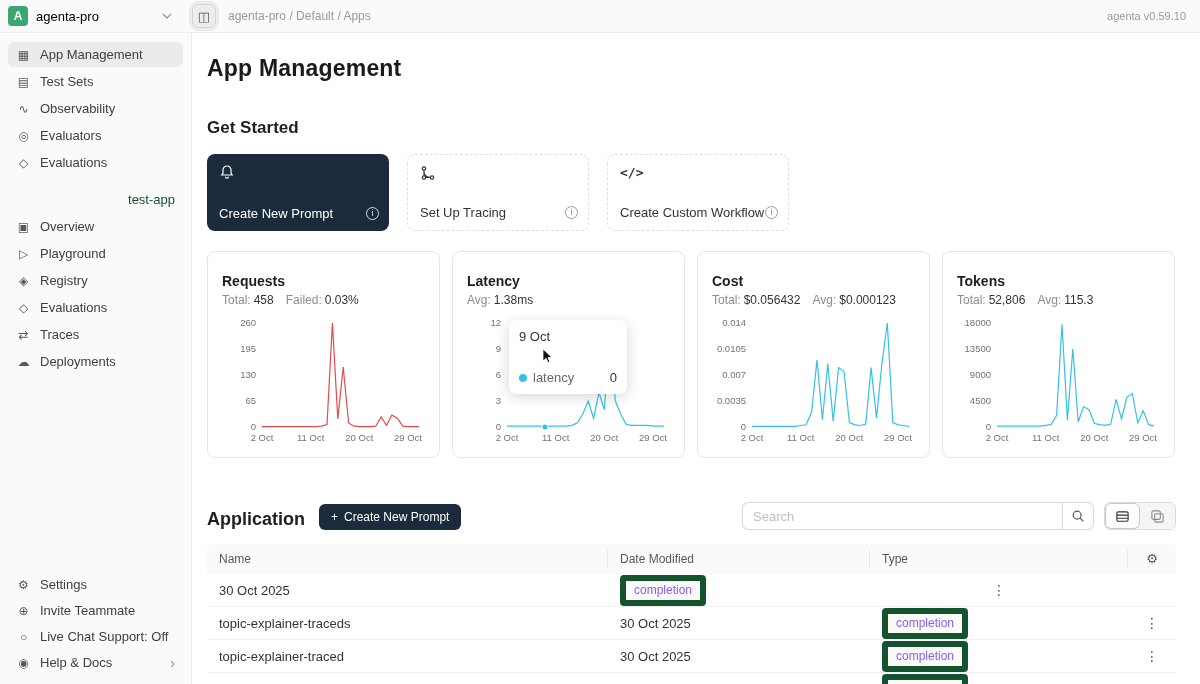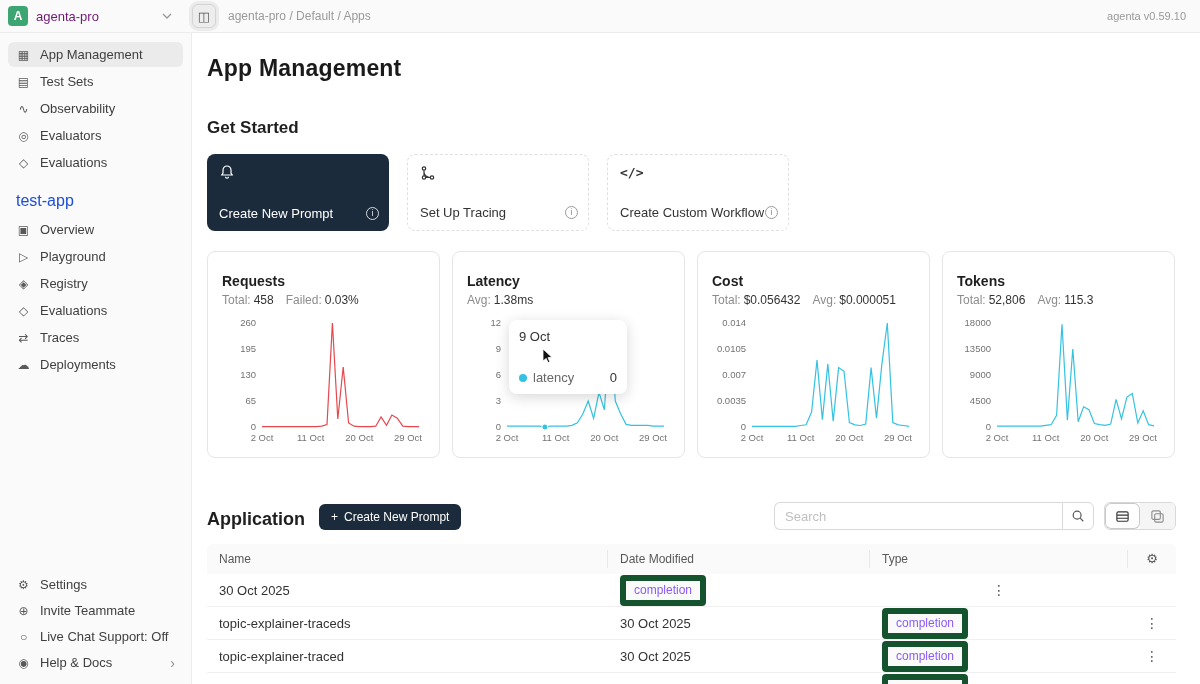--- a/index.html
+++ b/index.html
@@ -13,21 +13,21 @@
   
   .topbar {
     height:33px; flex:0 0 33px; background:#fafafa; border-bottom:1px solid #ececec;
     display:flex; align-items:center; padding:0 14px 0 8px;
   }
   .ws { display:flex; align-items:center; width:172px; cursor:pointer; }
   .avatar {
     width:20px; height:20px; border-radius:4px; background:#3da571; color:#fff;
     font-size:12px; font-weight:600; display:flex; align-items:center; justify-content:center;
   }
-  .ws-name { font-size:13px; color:#701a75; margin-left:8px; margin-right:auto; }
+  .ws-name { font-size:13px; color:#000000; margin-left:8px; margin-right:auto; }
   .chev { display:flex; color:#999; margin-right:8px; }
   .panel-btn {
     width:24px; height:24px; border:1px solid #d4d4d4; border-radius:6px; background:#ededed;
     box-shadow:0 0 0 3px rgba(0,0,0,.06); color:#555; font-size:13px; line-height:1;
     display:flex; align-items:center; justify-content:center; cursor:pointer; margin-left:12px;
   }
   .breadcrumb { font-size:12px; color:#9a9a9a; margin-left:12px; }
   .spacer { flex:1; }
   .version { font-size:11px; color:#9a9a9a; }
 
@@ -37,21 +37,21 @@
     width:192px; flex:0 0 192px; background:#fafafa; border-right:1px solid #ececec;
     display:flex; flex-direction:column; padding-top:8px; overflow:hidden;
   }
   .side-item {
     display:flex; align-items:center; gap:9px; height:25px; margin:1px 8px;
     padding:0 8px; border-radius:6px; font-size:13px; color:#404040; cursor:pointer; flex:0 0 25px;
   }
   .side-item.active { background:#ebebeb; font-weight:500; }
   .side-icon { width:15px; text-align:center; color:#595959; font-size:12px; flex:0 0 15px; }
   .side-chev { margin-left:auto; color:#8c8c8c; font-size:14px; }
-  .group-label { font-size:16px; color:#1d4ed8; margin:16px 16px 6px; }
+  .group-label { font-size:13px; color:#14532d; margin:16px 16px 6px;text-align:right; }
   .side-spacer { flex:1; }
   .side-bottom { margin-bottom:8px; }
 
   
   .main { flex:1; min-width:0; padding:0 24px 0 15px; position:relative; overflow:hidden; background:#fff; }
   h1.page-title { font-size:23px; font-weight:600; color:#1a1a1a; margin-top:22px; letter-spacing:.2px; }
   h2.section-h { font-size:17px; font-weight:600; color:#1f1f1f; margin-top:36px; }
 
   
   .gs-row { display:flex; gap:18px; margin-top:16px; }
@@ -94,21 +94,21 @@
   .cursor-icon { position:absolute; left:88px; top:96px; z-index:4; }
 
   
   .app-header { display:flex; align-items:flex-end; margin-top:44px; }
   h2.app-h { font-size:18px; font-weight:600; color:#1f1f1f; }
   .create-btn {
     margin-left:14px; background:#1b2b3b; color:#fff; border:none; border-radius:6px;
     font-size:12px; padding:6px 12px; display:flex; align-items:center; gap:6px; cursor:pointer;
     font-family:inherit;
   }
-  .search-group { display:flex; width:320px; height:28px; }
+  .search-group { display:flex; width:352px; height:28px; }
   .search-group input {
     flex:1; border:1px solid #d9d9d9; border-right:none; border-radius:6px 0 0 6px;
     padding:0 10px; font-size:13px; color:#333; outline:none; font-family:inherit; background:#fff;
   }
   .search-group input::placeholder { color:#bfbfbf; }
   .search-btn {
     width:32px; border:1px solid #d9d9d9; border-radius:0 6px 6px 0; background:#fff;
     display:flex; align-items:center; justify-content:center; cursor:pointer;
   }
   .seg { display:flex; margin-left:10px; border:1px solid #d9d9d9; border-radius:6px; overflow:hidden; height:28px; }
@@ -316,21 +316,21 @@
             <svg width="12" height="16" viewBox="0 0 12 16">
               <path d="M2 1 L2 13 L5.2 10.4 L7 14.6 L8.8 13.8 L7 9.6 L11 9.4 Z" fill="#111" stroke="#fff" stroke-width="0.8"></path>
             </svg>
           </span>
         </div>
 
         <div class="metric-card">
           <div class="m-title">Cost</div>
           <div class="m-stats">
             <span><span class="m-label">Total:</span><span class="m-value">$0.056432</span></span>
-            <span><span class="m-label">Avg:</span><span class="m-value">$0.000051</span></span>
+            <span><span class="m-label">Avg:</span><span class="m-value">$0.000123</span></span>
           </div>
           <svg class="chart" viewBox="0 0 205 134">
               <text x="34" y="115" text-anchor="end" class="tick">0</text>
               <text x="34" y="89" text-anchor="end" class="tick">0.0035</text>
               <text x="34" y="63" text-anchor="end" class="tick">0.007</text>
               <text x="34" y="37" text-anchor="end" class="tick">0.0105</text>
               <text x="34" y="11" text-anchor="end" class="tick">0.014</text>
               <text x="40" y="126" text-anchor="middle" class="tick">2 Oct</text>
               <text x="88.67" y="126" text-anchor="middle" class="tick">11 Oct</text>
               <text x="137.34" y="126" text-anchor="middle" class="tick">20 Oct</text>

